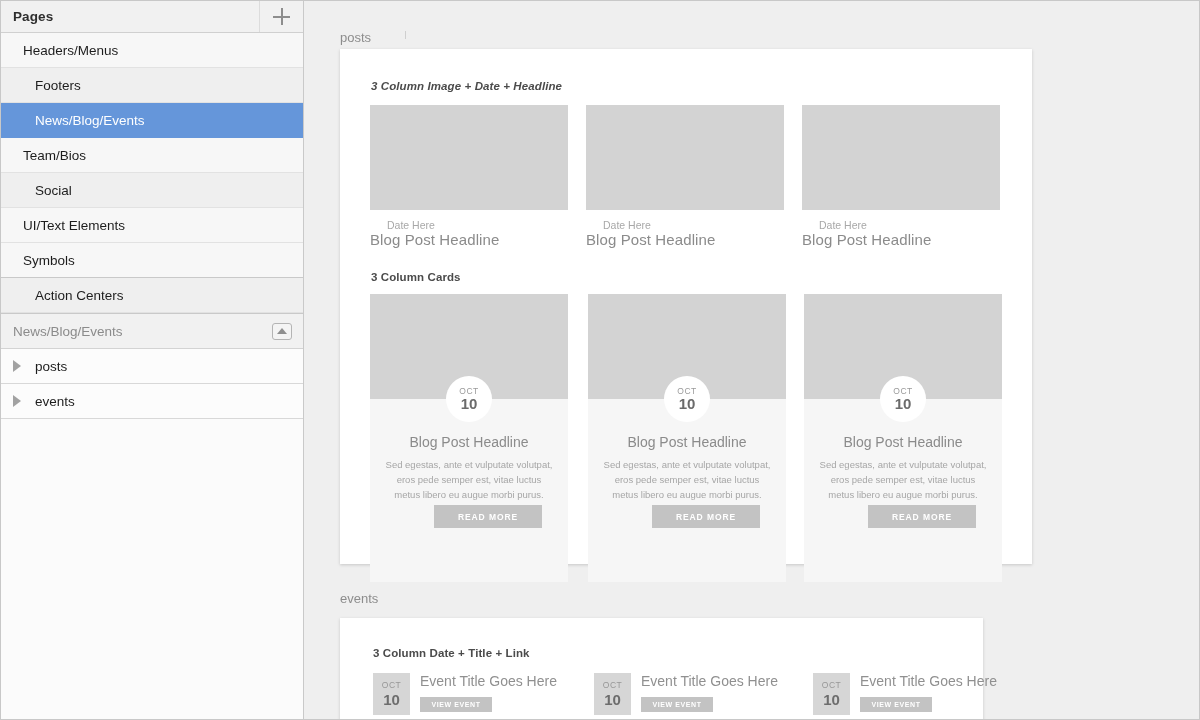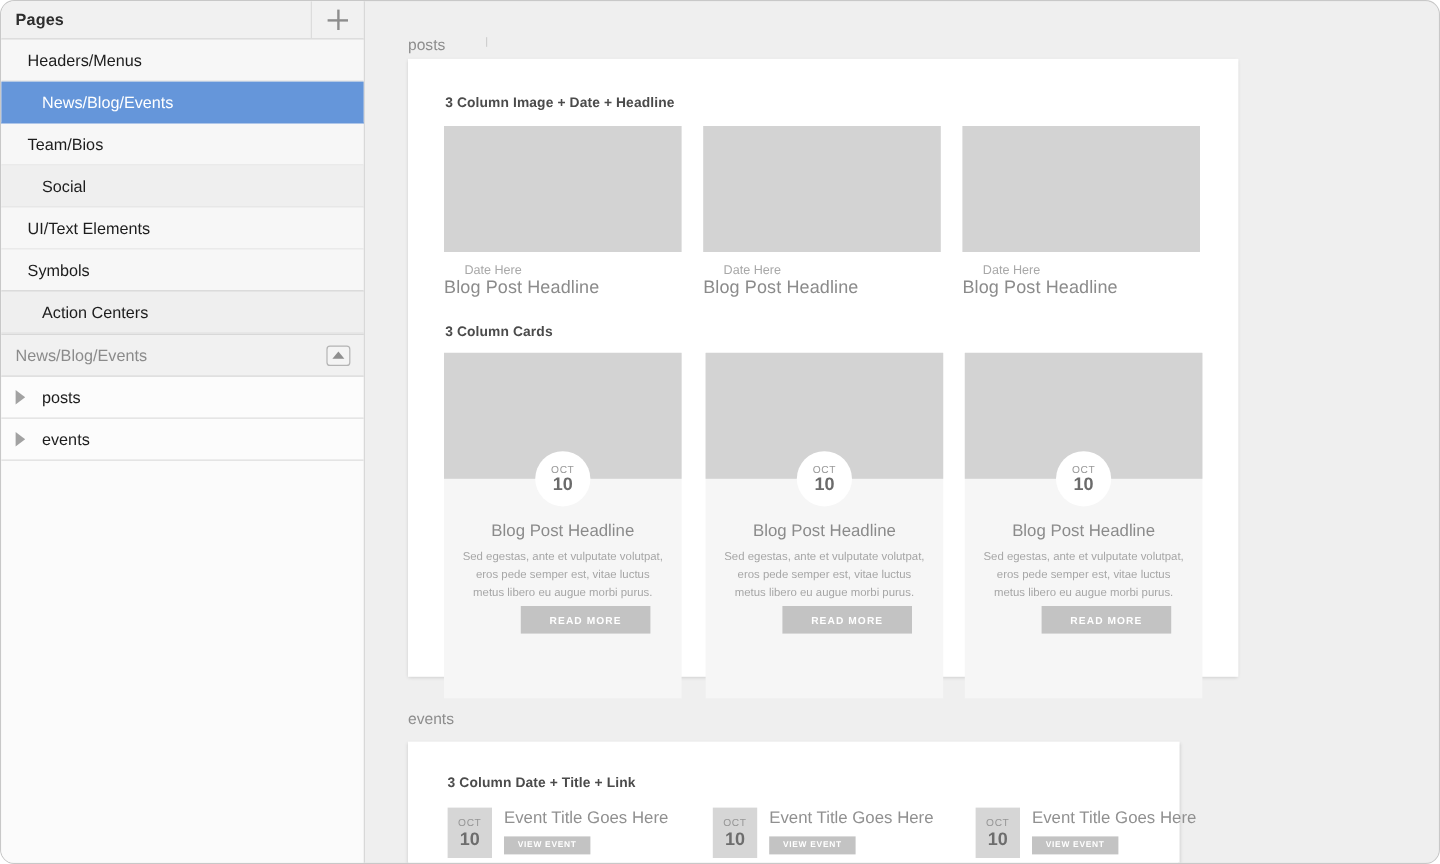--- a/index.html
+++ b/index.html
@@ -8,21 +8,21 @@
     font-family: "Liberation Sans", sans-serif;
     background: #ffffff;
     overflow: hidden;
   }
   #app {
     position: relative;
     width: 1200px; height: 720px;
     display: flex;
     background: #efefef;
     border: 1px solid #c8c8c8;
-    border-radius: 12px;
+    border-radius: 0;
     overflow: hidden;
   }
 
   
   .sidebar {
     width: 303px; height: 100%;
     background: #fbfbfb;
     border-right: 1px solid #c9c9c9;
     display: flex; flex-direction: column;
     flex: 0 0 303px;
@@ -198,20 +198,23 @@
       <span class="title">Pages</span>
       <div class="plus-btn">
         <span class="plus-glyph"></span>
       </div>
     </div>
 
     <div class="page-list">
       <div class="page-item alt">
         <span>Headers/Menus</span>
       </div>
+      <div class="page-item">
+        <span>Footers</span>
+      </div>
       <div class="page-item selected">
         <span>News/Blog/Events</span>
       </div>
       <div class="page-item alt">
         <span>Team/Bios</span>
       </div>
       <div class="page-item">
         <span>Social</span>
       </div>
       <div class="page-item alt">
@@ -244,21 +247,21 @@
     <div class="sidebar-filler"></div>
   </div>
 
   <div class="canvas">
 
     <div class="artboard-label" style="left:36px; top:29px;">posts</div>
     <div class="label-tick" style="left:101px; top:30px;"></div>
 
     <div class="artboard ab-posts">
 
-      <div class="sec-heading" style="left:31px; top:31px;">3 Column Image + Date + Headline</div>
+      <div class="sec-heading" style="left:31px; top:31px;font-style:italic;">3 Column Image + Date + Headline</div>
 
       <div class="img-ph" style="left:30px; top:56px; width:198px; height:105px;"></div>
       <div class="date-here" style="left:30px; top:170px;">Date Here</div>
       <div class="headline1" style="left:30px; top:182px;">Blog Post Headline</div>
 
       <div class="img-ph" style="left:246px; top:56px; width:198px; height:105px;"></div>
       <div class="date-here" style="left:246px; top:170px;">Date Here</div>
       <div class="headline1" style="left:246px; top:182px;">Blog Post Headline</div>
 
       <div class="img-ph" style="left:462px; top:56px; width:198px; height:105px;"></div>

